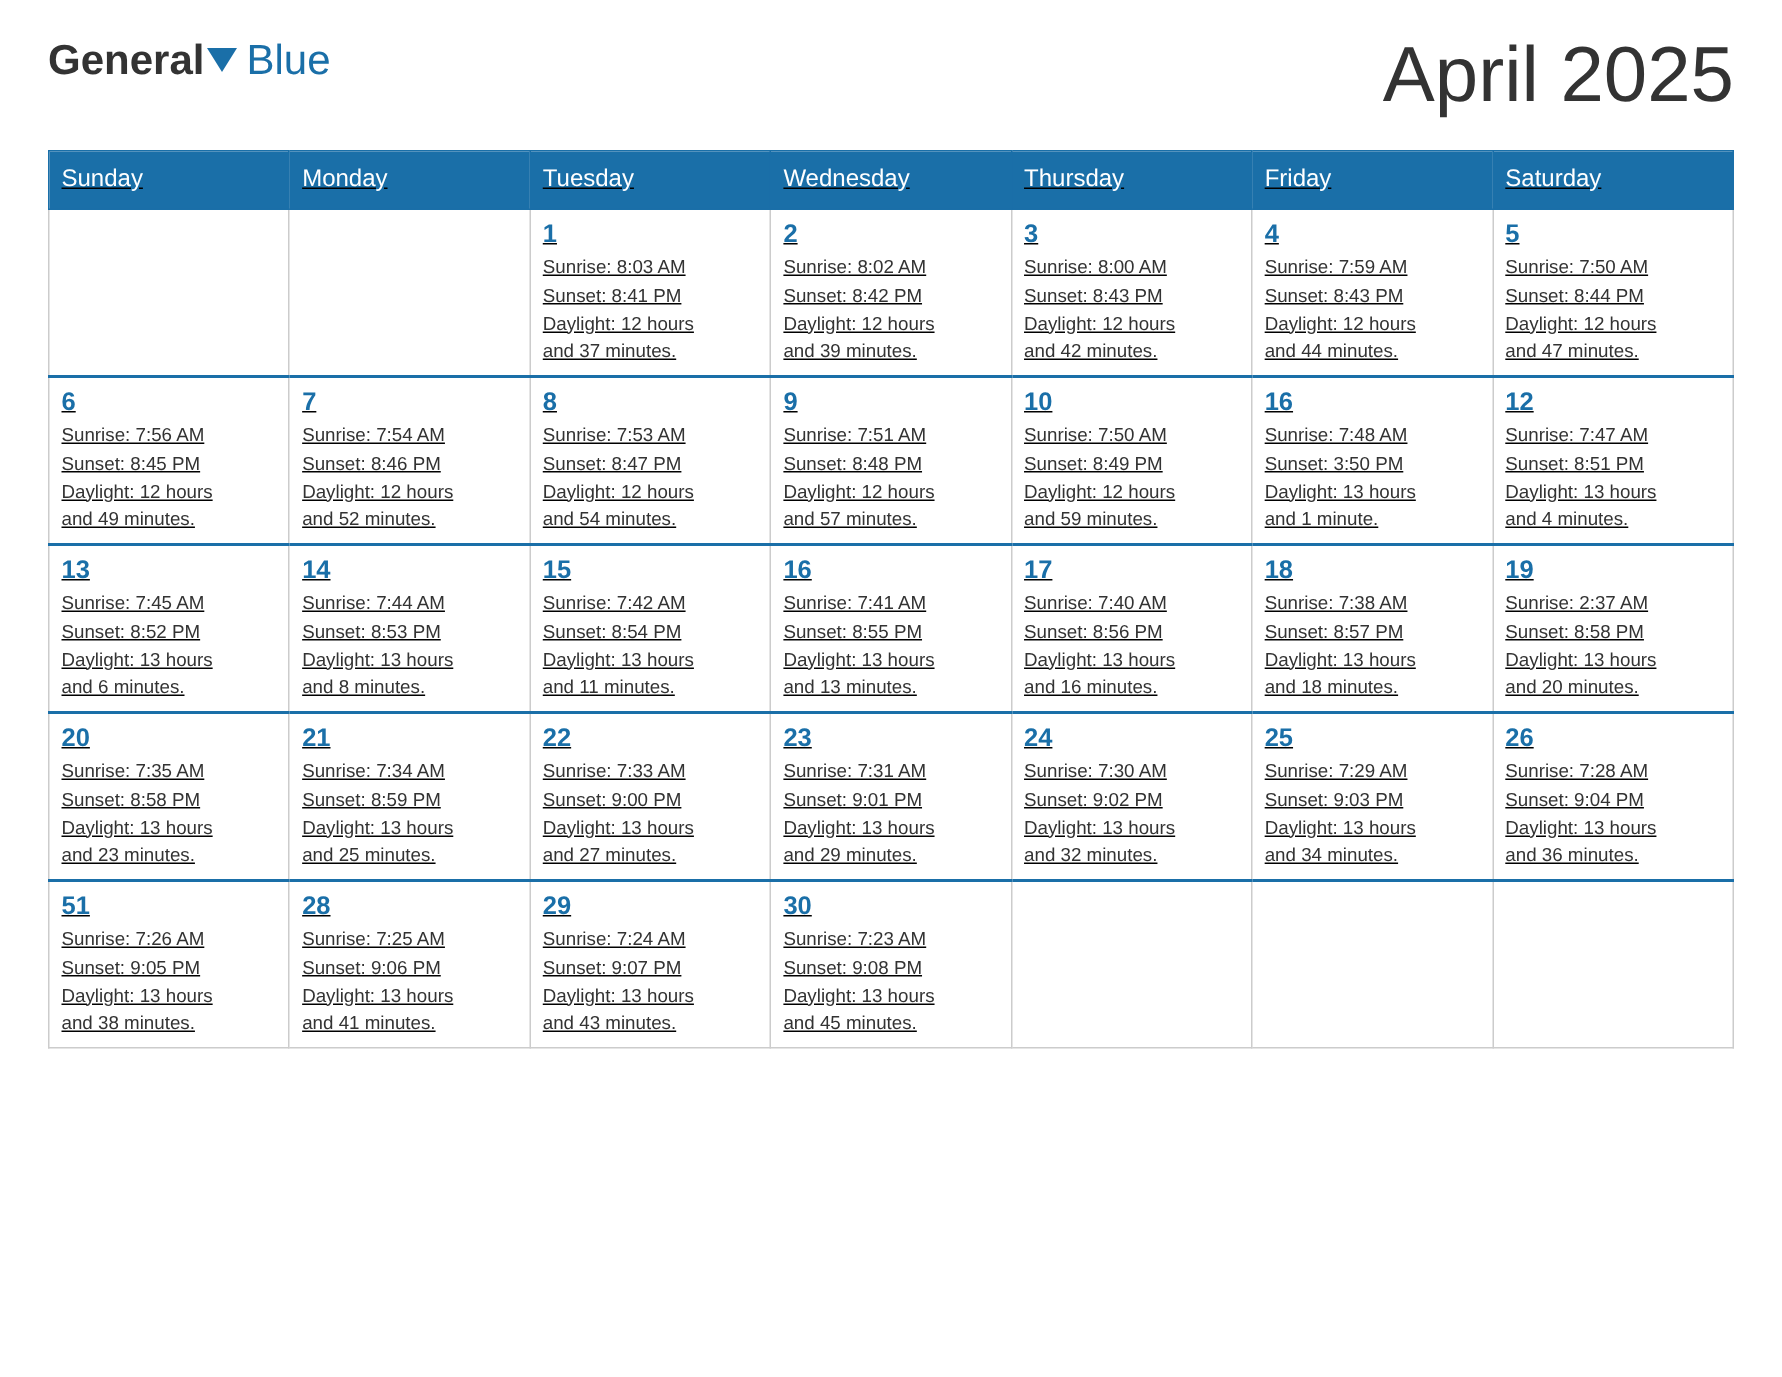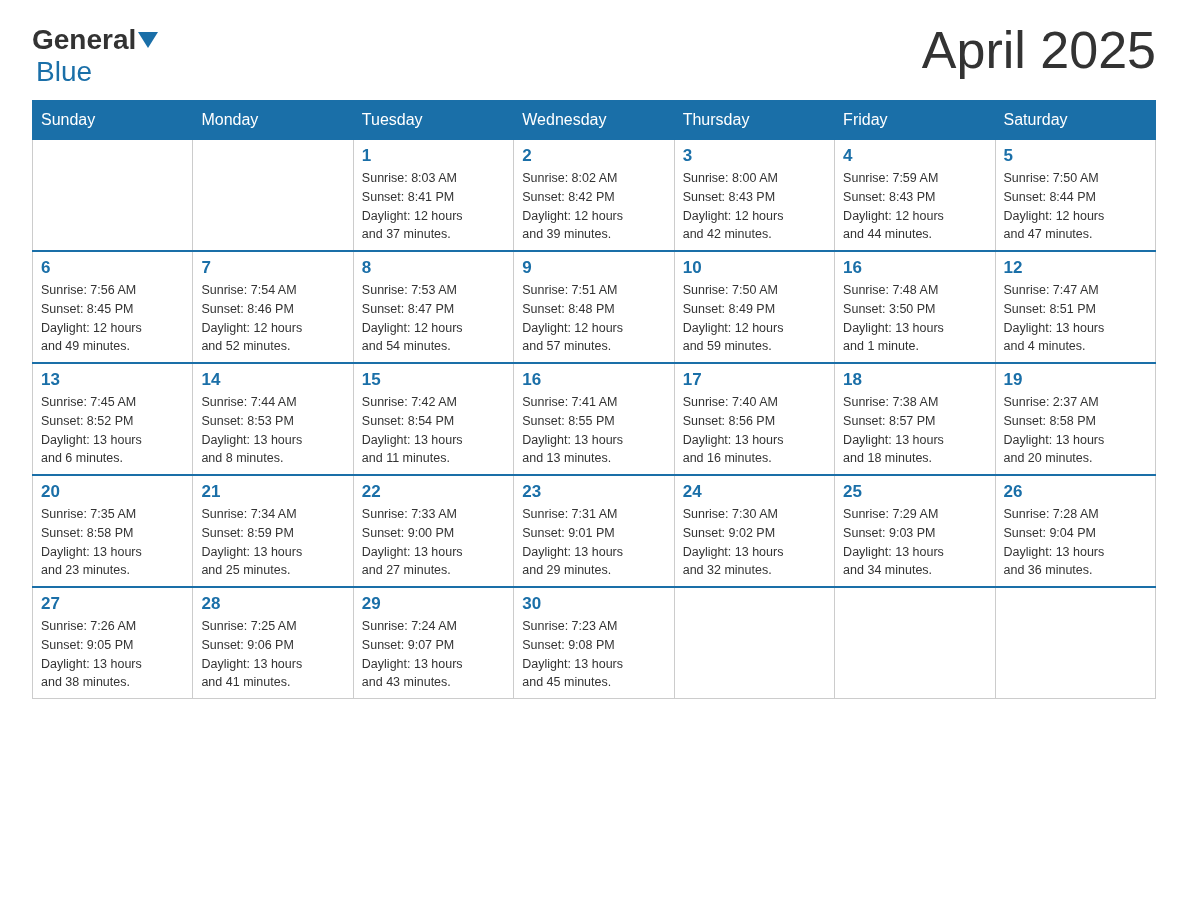--- a/index.html
+++ b/index.html
@@ -11,21 +11,21 @@
       min-height: 918px;
     }
     .header-section {
       display: flex;
       justify-content: space-between;
       align-items: flex-start;
       margin-bottom: 8px;
     }
     .logo {
       display: flex;
-      flex-direction: column;
+      flex-direction: row;
       align-items: flex-start;
       text-align: right;
     }
     .logo-text {
       font-size: 28px;
       font-weight: bold;
       color: #333;
       display: flex;
       align-items: center;
     }
@@ -57,21 +57,22 @@
       line-height: 1;
     }
     .location-title {
       font-size: 22px;
       color: #555;
       margin-top: 6px;
     }
     .calendar-table {
       width: 100%;
       border-collapse: collapse;
-      margin-top: 12px;
+      margin-top: 24px;
+      text-decoration: underline;
     }
     .calendar-table th {
       background-color: #1a6fa8;
       color: #fff;
       padding: 10px 8px;
       text-align: left;
       font-size: 16px;
       font-weight: normal;
       border: 1px solid #1a6fa8;
     }
@@ -320,21 +321,21 @@
           <td>
             <div class="day-number">26</div>
             <div class="day-info" style="white-space: pre-line;">Sunrise: 7:28 AM
 Sunset: 9:04 PM
 Daylight: 13 hours
 and 36 minutes.</div>
           </td>
         </tr>
         <tr class="row-divider">
           <td>
-            <div class="day-number">27</div>
+            <div class="day-number">51</div>
             <div class="day-info" style="white-space: pre-line;">Sunrise: 7:26 AM
 Sunset: 9:05 PM
 Daylight: 13 hours
 and 38 minutes.</div>
           </td>
           <td>
             <div class="day-number">28</div>
             <div class="day-info" style="white-space: pre-line;">Sunrise: 7:25 AM
 Sunset: 9:06 PM
 Daylight: 13 hours

